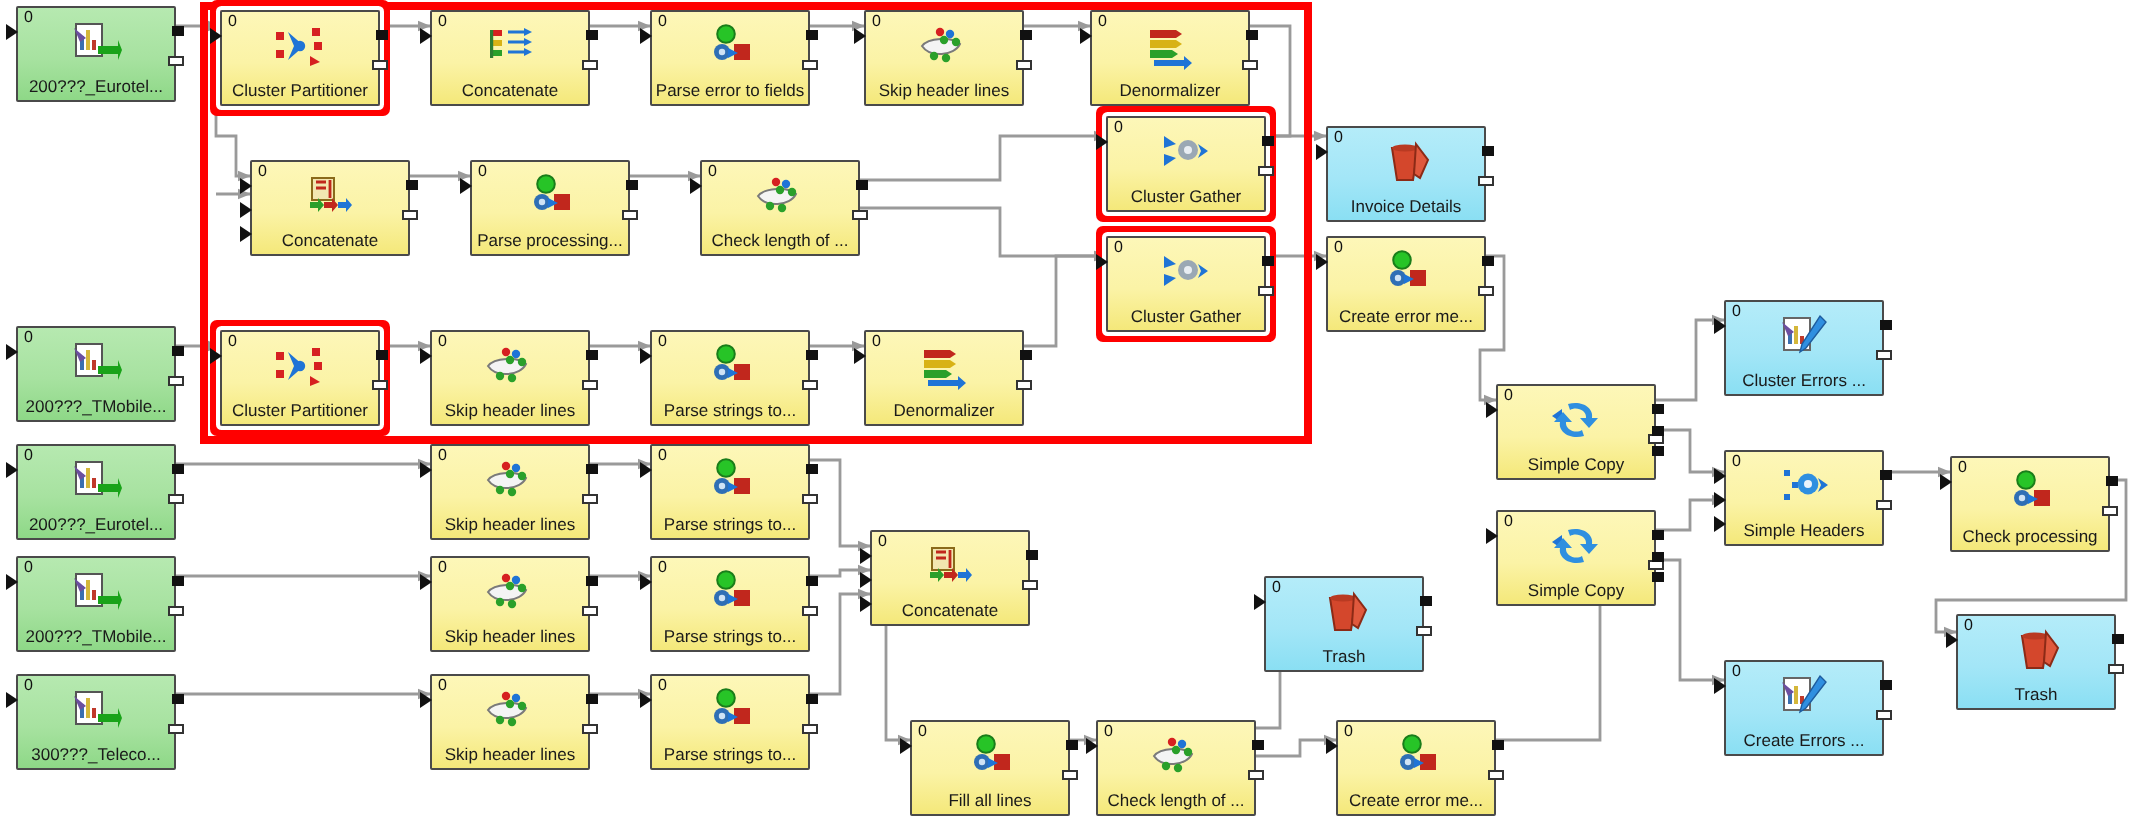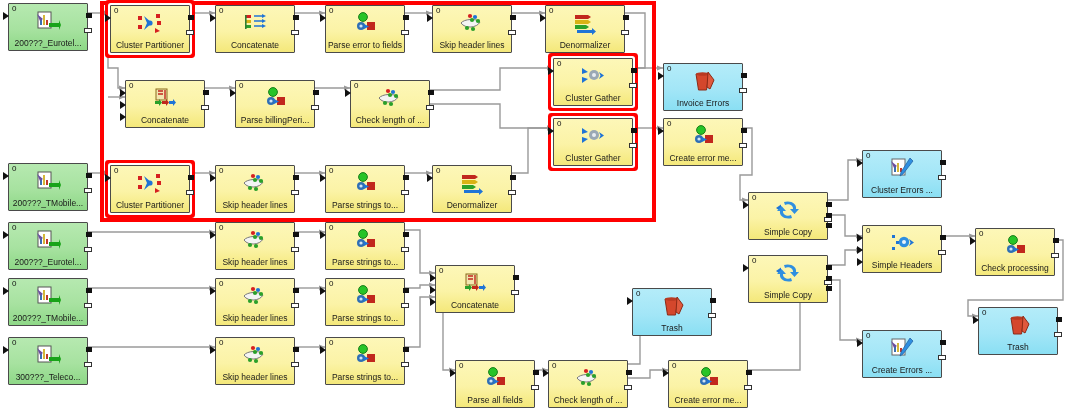--- a/index.html
+++ b/index.html
@@ -240,21 +240,21 @@
       <div class="num">0</div>
       <div class="glyph">
         <svg width="26" height="24" viewBox="0 0 26 24">
           <circle cx="11" cy="5" r="4.4" fill="#27c427" stroke="#1a7d1a"></circle>
           <circle cx="9" cy="14" r="4" fill="#2f6fb5"></circle>
           <circle cx="9" cy="14" r="1.6" fill="#cfe3f5"></circle>
           <rect x="15" y="10" width="8" height="8" fill="#c1271d"></rect>
           <path d="M12 12 L17 14.5 L12 17 Z" fill="#1f74d6"></path>
         </svg>
       </div>
-      <div class="lbl">Parse billingPeri...</div>
+      <div class="lbl">Parse processing...</div>
       <div class="pin tri" style="left: -6px; top: 8px;"></div>
       <div class="pin" style="right: -5px; top: 9px;"></div>
       <div class="pin hollow" style="right: -5px; top: 24px;"></div>
     </div>
     <div class="node yellow" style="left: 350px; top: 80px;">
       <div class="num">0</div>
       <div class="glyph">
         <svg width="26" height="24" viewBox="0 0 26 24">
           <path d="M2 11 C5 7, 17 6, 21 10 C18 16, 6 17, 2 11 Z" fill="#f4f4f4" stroke="#7a7a7a"></path>
           <circle cx="11" cy="4" r="2.1" fill="#d62020"></circle>
@@ -304,21 +304,21 @@
     </div>
     <div class="node blue" style="left: 663px; top: 63px;">
       <div class="num">0</div>
       <div class="glyph">
         <svg width="26" height="24" viewBox="0 0 26 24">
           <path d="M6 4 L19 4 L16.5 20 L8.5 20 Z" fill="#d4472c" stroke="#8c2a16"></path>
           <ellipse cx="12.5" cy="4" rx="6.5" ry="1.8" fill="#b93a22"></ellipse>
           <path d="M18 2 L24 10 L20 19 L17 17 Z" fill="#e0593d" stroke="#8c2a16"></path>
         </svg>
       </div>
-      <div class="lbl">Invoice Errors</div>
+      <div class="lbl">Invoice Details</div>
       <div class="pin tri" style="left: -6px; top: 8px;"></div>
       <div class="pin" style="right: -5px; top: 9px;"></div>
       <div class="pin hollow" style="right: -5px; top: 24px;"></div>
     </div>
     <div class="node yellow" style="left: 663px; top: 118px;">
       <div class="num">0</div>
       <div class="glyph">
         <svg width="26" height="24" viewBox="0 0 26 24">
           <circle cx="11" cy="5" r="4.4" fill="#27c427" stroke="#1a7d1a"></circle>
           <circle cx="9" cy="14" r="4" fill="#2f6fb5"></circle>
@@ -592,21 +592,21 @@
       <div class="num">0</div>
       <div class="glyph">
         <svg width="26" height="24" viewBox="0 0 26 24">
           <circle cx="11" cy="5" r="4.4" fill="#27c427" stroke="#1a7d1a"></circle>
           <circle cx="9" cy="14" r="4" fill="#2f6fb5"></circle>
           <circle cx="9" cy="14" r="1.6" fill="#cfe3f5"></circle>
           <rect x="15" y="10" width="8" height="8" fill="#c1271d"></rect>
           <path d="M12 12 L17 14.5 L12 17 Z" fill="#1f74d6"></path>
         </svg>
       </div>
-      <div class="lbl">Parse all fields</div>
+      <div class="lbl">Fill all lines</div>
       <div class="pin tri" style="left: -6px; top: 8px;"></div>
       <div class="pin" style="right: -5px; top: 9px;"></div>
       <div class="pin hollow" style="right: -5px; top: 24px;"></div>
     </div>
     <div class="node yellow" style="left: 548px; top: 360px;">
       <div class="num">0</div>
       <div class="glyph">
         <svg width="26" height="24" viewBox="0 0 26 24">
           <path d="M2 11 C5 7, 17 6, 21 10 C18 16, 6 17, 2 11 Z" fill="#f4f4f4" stroke="#7a7a7a"></path>
           <circle cx="11" cy="4" r="2.1" fill="#d62020"></circle>

